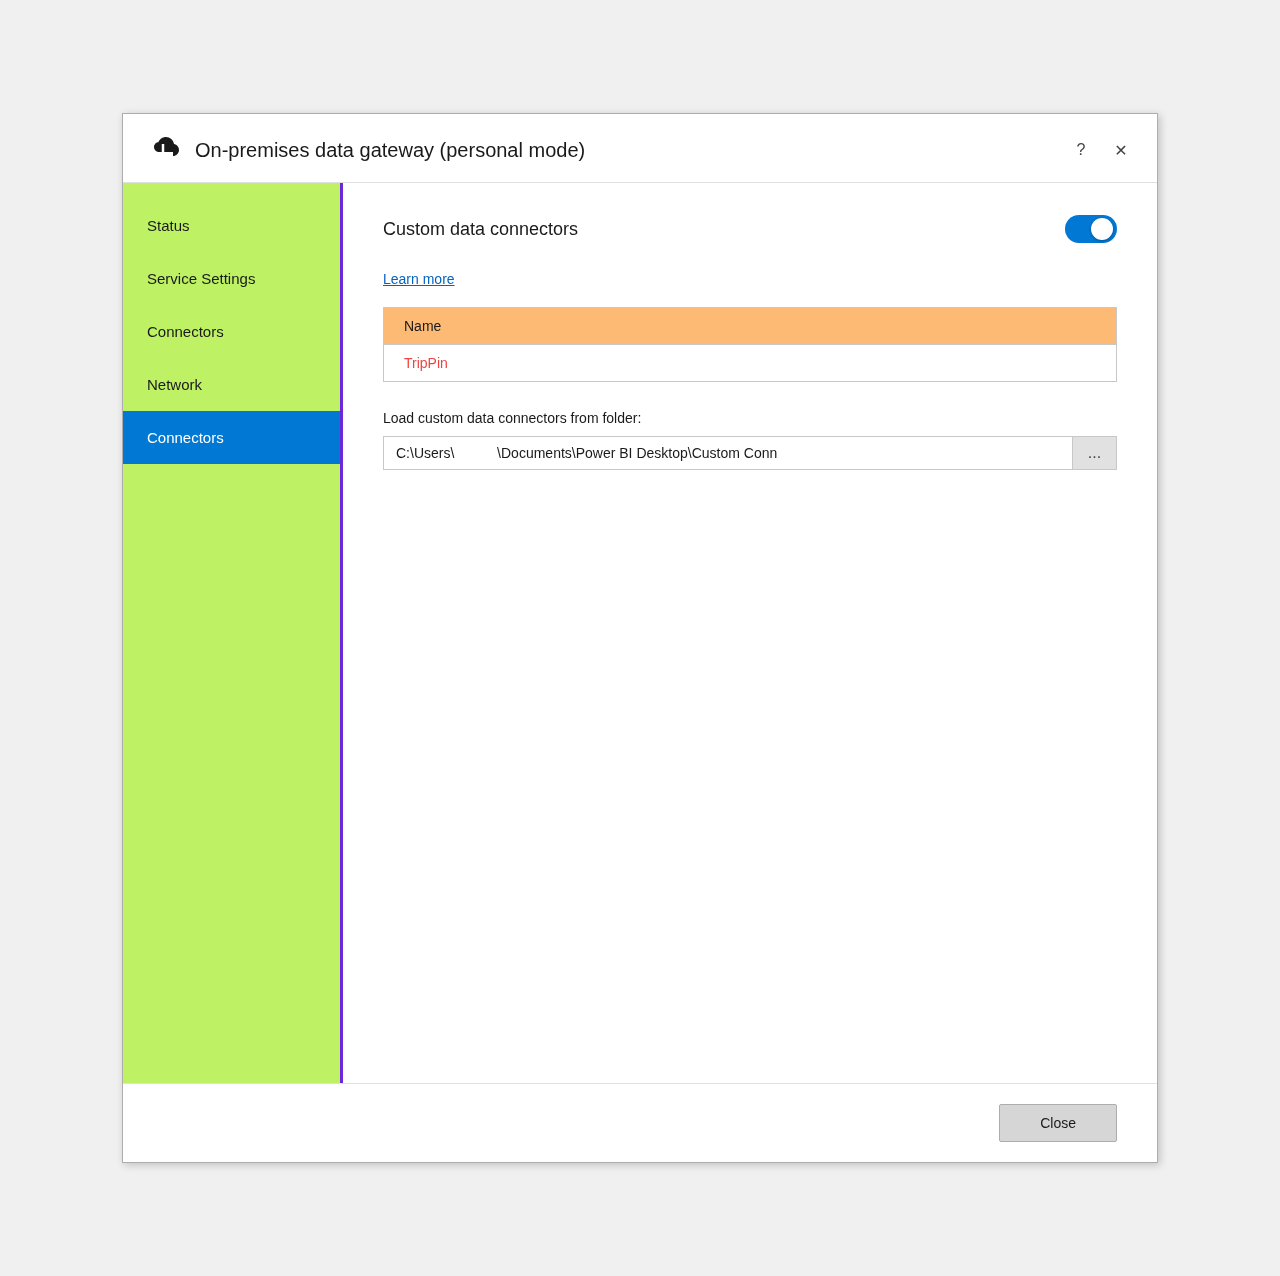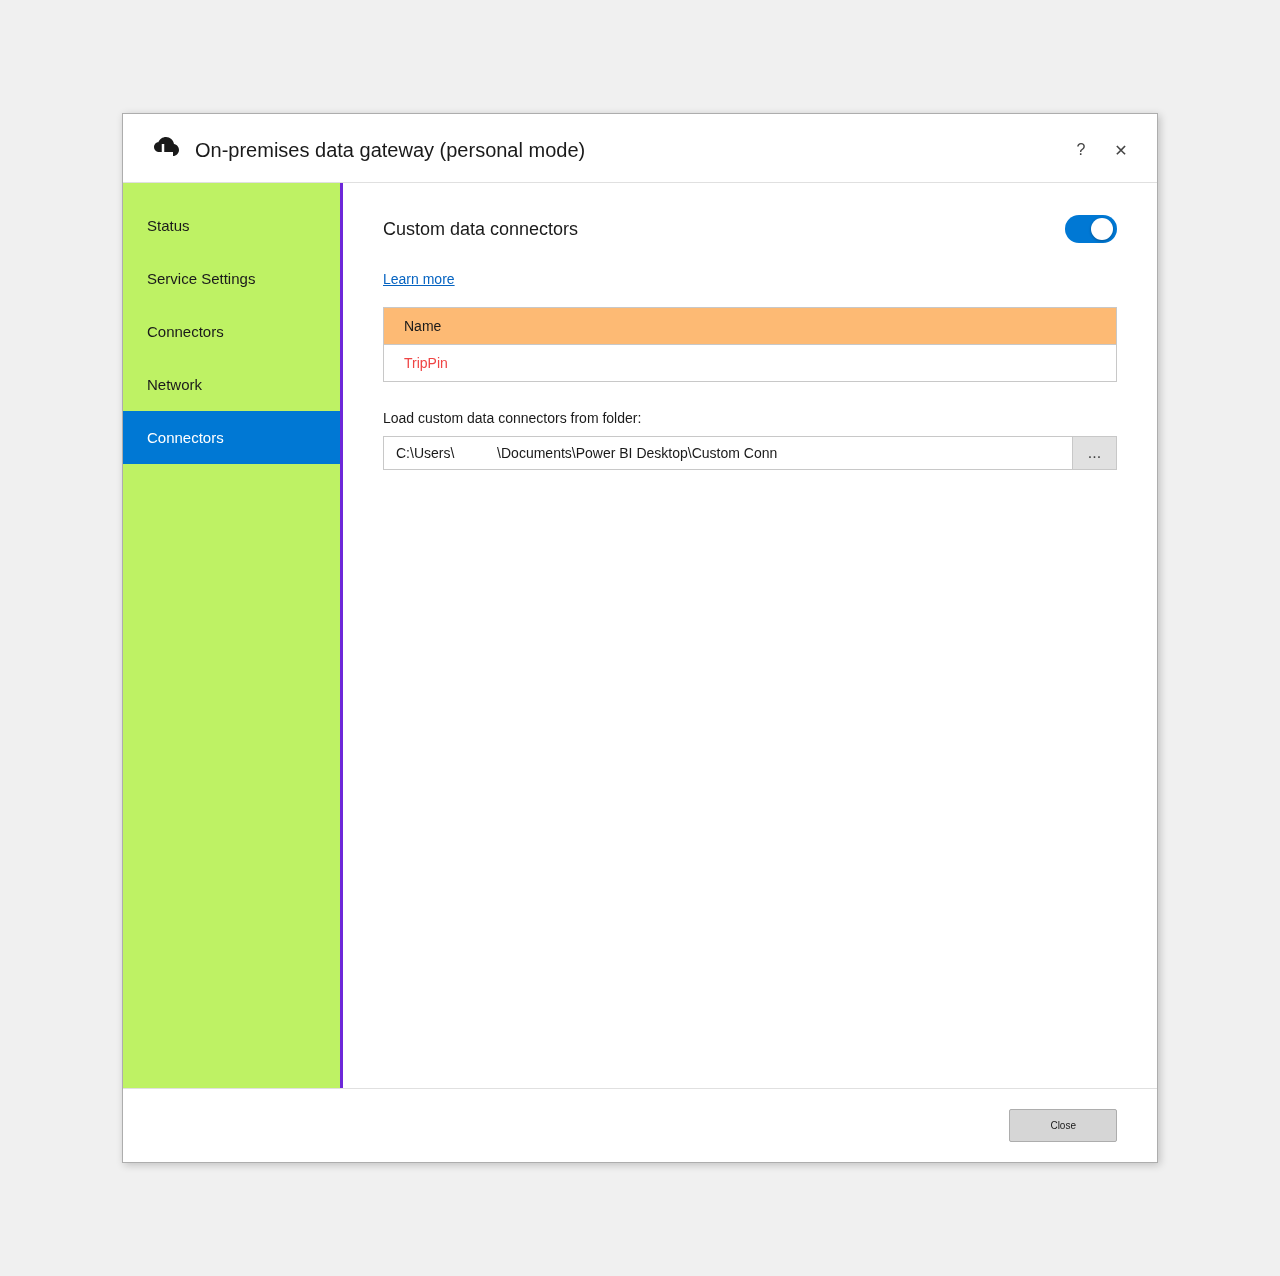--- a/index.html
+++ b/index.html
@@ -229,21 +229,21 @@
       justify-content: flex-end;
       padding: 20px 40px;
       border-top: 1px solid #e0e0e0;
       background: #ffffff;
     }
 
     .close-button {
       padding: 10px 40px;
       background: #d6d6d6;
       border: 1px solid #adadad;
-      font-size: 10px;
+      font-size: 14px;
       color: #1a1a1a;
       cursor: pointer;
       font-family: 'Segoe UI', sans-serif;
       border-radius: 2px;
       text-align: center;
     }
   </style>
 </head>
 <body>
 

